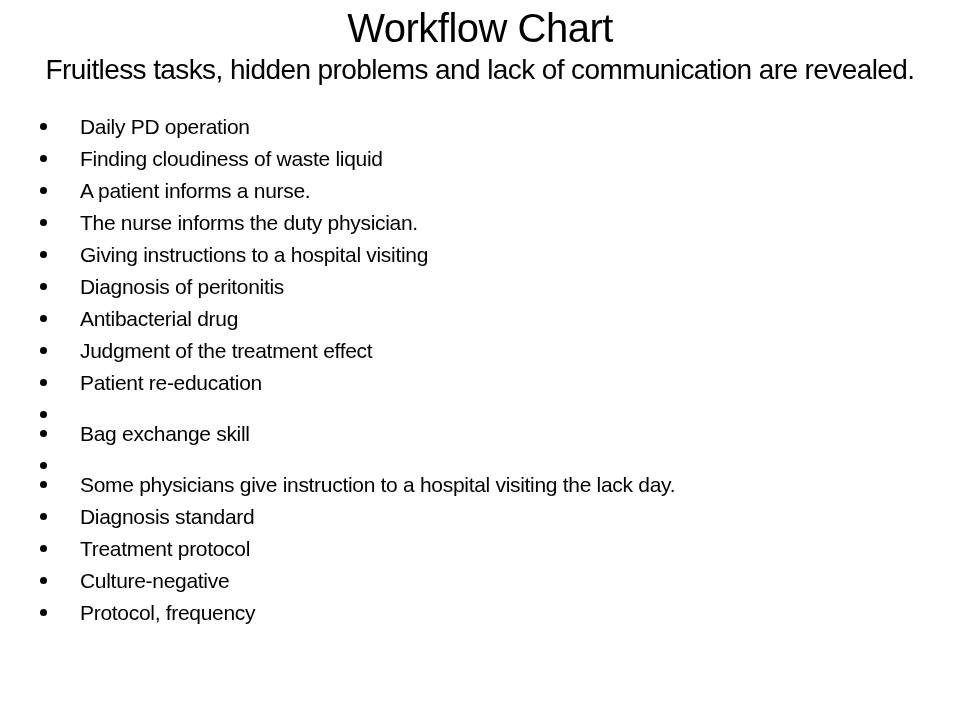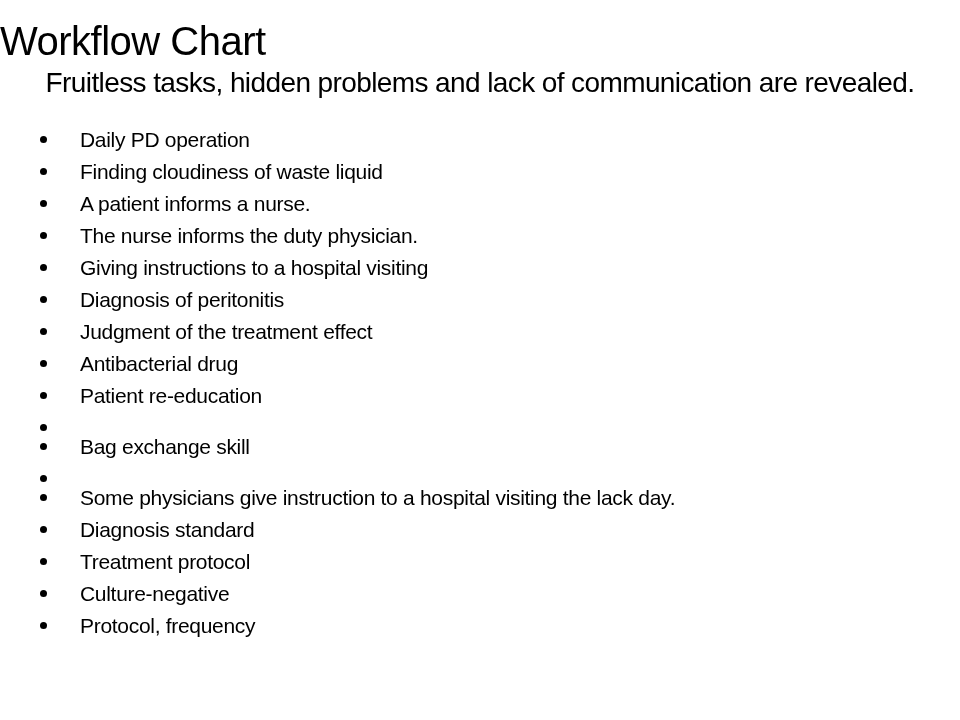--- a/index.html
+++ b/index.html
@@ -15,21 +15,22 @@
     overflow: hidden;
   }
   .slide {
     width: 960px;
     height: 720px;
     box-sizing: border-box;
     position: relative;
   }
   .slide-title {
     margin: 0;
-    padding-top: 18px;
+    padding-top: 5px;
+    text-align: center;
     font-size: 40px;
     font-weight: 400;
     line-height: 46px;
     letter-spacing: -0.5px;
   }
   .slide-subtitle {
     text-align: center;
     font-size: 28px;
     font-weight: 400;
     line-height: 37px;
@@ -90,25 +91,25 @@
       <li>
         <span class="dot"></span>
         <span class="btxt">Giving instructions to a hospital visiting</span>
       </li>
       <li>
         <span class="dot"></span>
         <span class="btxt">Diagnosis of peritonitis</span>
       </li>
       <li>
         <span class="dot"></span>
-        <span class="btxt">Judgment of the treatment effect</span>
+        <span class="btxt">Antibacterial drug</span>
       </li>
       <li>
         <span class="dot"></span>
-        <span class="btxt">Antibacterial drug</span>
+        <span class="btxt">Judgment of the treatment effect</span>
       </li>
       <li>
         <span class="dot"></span>
         <span class="btxt">Patient re-education</span>
       </li>
       <li>
         <span class="dot"></span>
       </li>
       <li>
         <span class="dot"></span>

